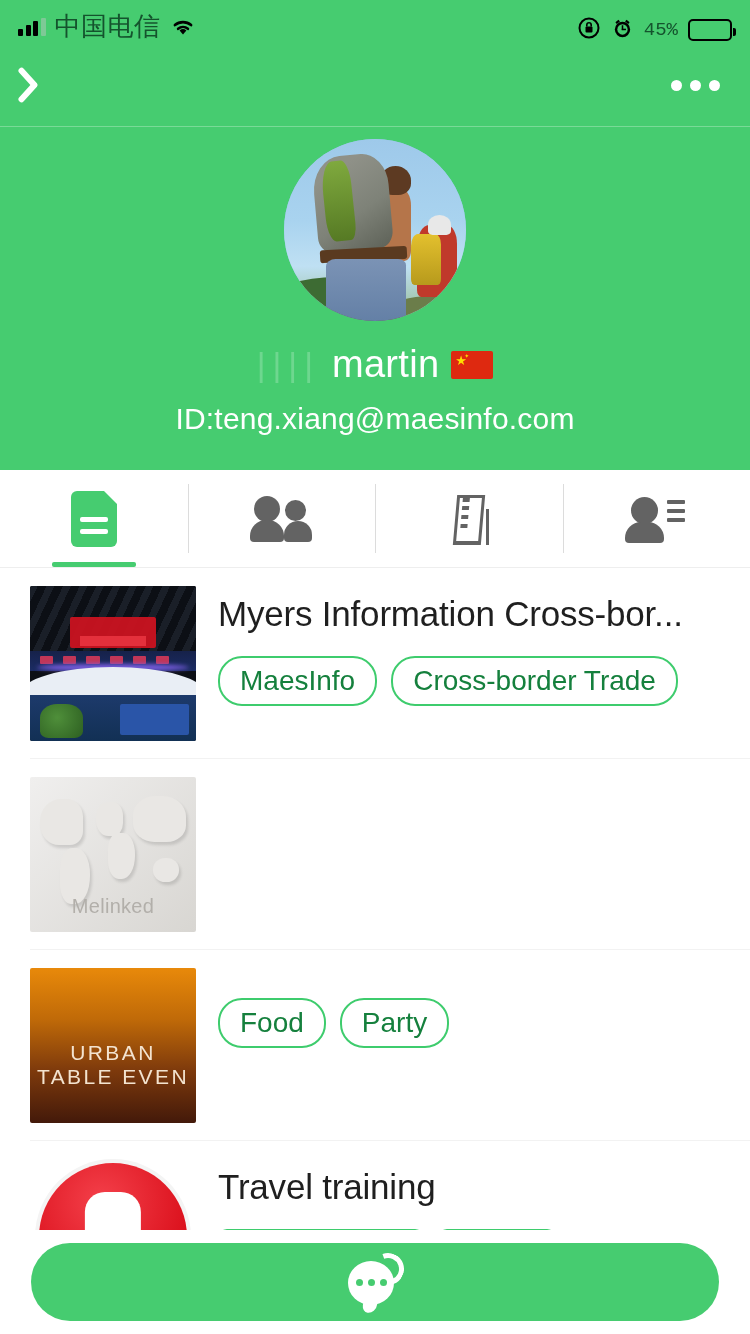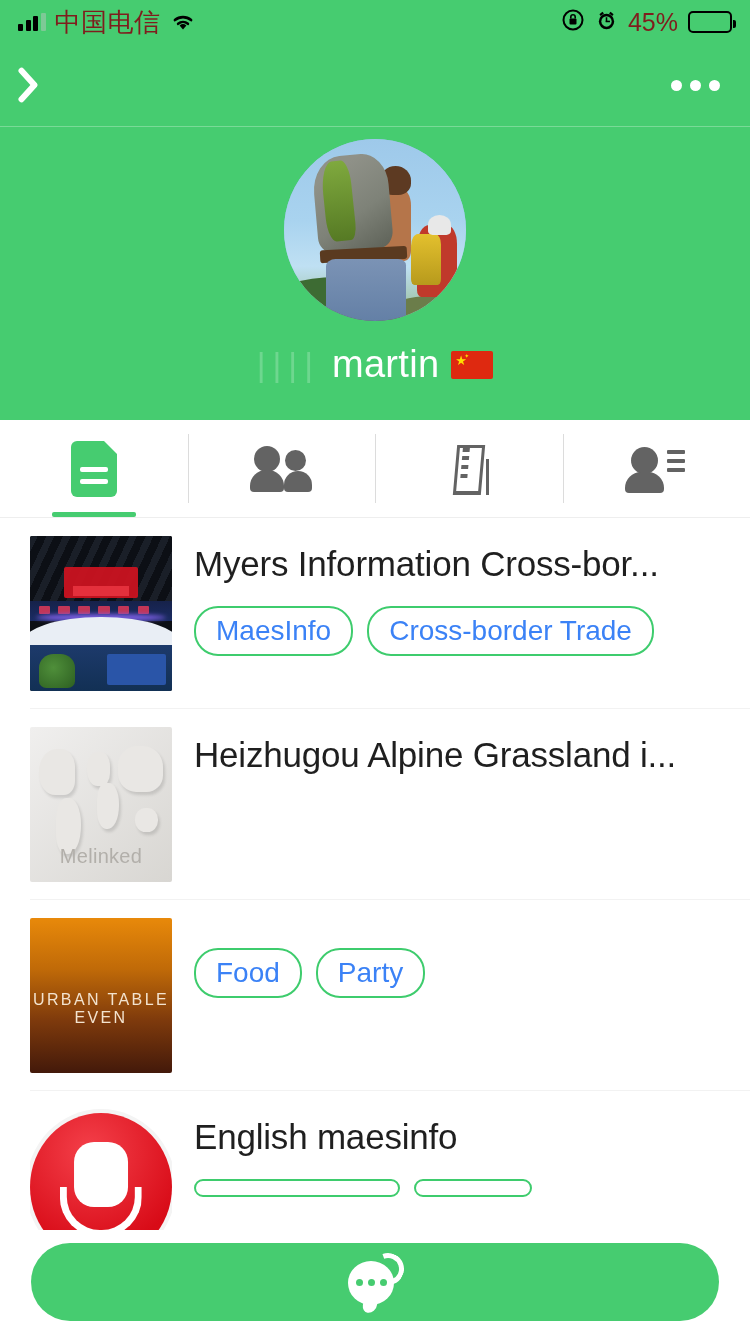--- a/index.html
+++ b/index.html
@@ -5,40 +5,40 @@
   * { margin:0; padding:0; box-sizing:border-box; }
   html,body { width:750px; height:1334px; overflow:hidden; }
   body {
     font-family:"Liberation Sans","DejaVu Sans",sans-serif;
     background:#ffffff;
     position:relative;
   }
 
   
   .statusbar {
-    height:44px; background:#46CC70; color:#7f1d1d;
-    display:flex; align-items:center; padding:0 18px;
+    height:44px; background:#46CC70; color:#14532d;
+    display:flex; align-items:flex-end; padding:0 18px;
     position:relative;
   }
   .sb-left { display:flex; align-items:center; gap:9px; }
   .signal { display:flex; align-items:flex-end; gap:2.5px; height:18px; }
   .signal i { display:block; width:5px; background:#000; border-radius:1px; }
   .signal i:nth-child(1){ height:7px; }
   .signal i:nth-child(2){ height:11px; }
   .signal i:nth-child(3){ height:15px; }
   .signal i:nth-child(4){ height:18px; background:#7ec996; }
   .carrier { font-size:26px; letter-spacing:.5px; font-weight:400; }
   .wifi { width:26px; height:20px; position:relative; }
   .sb-center {
     position:absolute; left:0; right:0; text-align:center;
     font-size:27px; font-weight:600; letter-spacing:.3px;
     pointer-events:none;
   }
   .sb-right { margin-left:auto; display:flex; align-items:center; gap:10px; z-index:2;}
-  .batt-pct { font-size:25px; font-weight:400; }
+  .batt-pct { font-size:19px; font-weight:400;font-family:Liberation Mono, monospace; }
   .battery { width:44px; height:22px; border:2.5px solid #000; border-radius:5px; position:relative; padding:2px; }
   .battery::after { content:""; position:absolute; right:-6px; top:7px; width:3px; height:8px; background:#000; border-radius:0 2px 2px 0; }
   .battery .fill { height:100%; background:#000; border-radius:2px; }
 
   
   .navbar {
     height:83px; background:#46CC70;
     display:flex; align-items:center; justify-content:space-between;
     padding:0 30px; border-bottom:1px solid rgba(255,255,255,.28);
   }
@@ -110,30 +110,30 @@
   .ic-plist { width:62px; height:48px; position:relative; }
   .ic-plist .h { position:absolute; left:6px; top:2px; width:27px; height:27px; border-radius:50%; background:#636363; }
   .ic-plist .b { position:absolute; left:0; top:27px; width:39px; height:21px; border-radius:16px 16px 4px 4px; background:#636363; }
   .ic-plist .ln { position:absolute; right:2px; width:18px; height:4px; background:#636363; border-radius:1px; }
   .ic-plist .ln:nth-of-type(1){ top:5px; } .ic-plist .ln:nth-of-type(2){ top:14px; } .ic-plist .ln:nth-of-type(3){ top:23px; }
 
   
   .list { background:#fff; }
   .row { display:flex; padding:18px 0 18px 30px; position:relative; cursor:pointer; }
   .row::after { content:""; position:absolute; left:30px; right:0; bottom:0; height:1px; background:#f2f2f2; }
-  .thumb { width:142px; height:155px; flex:none; overflow:hidden; position:relative; border-radius:2px; }
+  .thumb { width:166px; height:155px; flex:none; overflow:hidden; position:relative; border-radius:2px; }
   .row-body { padding-left:22px; padding-top:8px; flex:1; min-width:0; }
   .row-title {
     font-size:35px; color:#1f1f1f; font-weight:400;
     white-space:nowrap; overflow:hidden; text-overflow:ellipsis; letter-spacing:-.2px;
   }
   .tagrow { margin-top:22px; display:flex; gap:14px; flex-wrap:nowrap; }
   .tag {
     border:2px solid #3ecc6d; border-radius:24px;
-    padding:7px 20px; font-size:28px; color:#3b82f6;
+    padding:7px 20px; font-size:28px; color:#15803d;
     white-space:nowrap; background:#fff;
   }
 
   
   .th-expo { background:#0d1016; position:absolute; inset:0; }
   .th-expo .ceil { position:absolute; inset:0 0 56% 0; background:repeating-linear-gradient(115deg,#1a1f28 0 7px,#0c0f15 7px 15px); }
   .th-expo .sign { position:absolute; left:24%; top:20%; width:52%; height:20%; background:#cf1220; border-radius:2px; opacity:.93; }
   .th-expo .sign2 { position:absolute; left:30%; top:32%; width:40%; height:7%; background:#e4303c; }
   .th-expo .band { position:absolute; left:0; right:0; top:42%; height:13%; background:linear-gradient(#16224a,#1b2c63); }
   .th-expo .band i { position:absolute; top:22%; height:44%; width:8%; background:#e03a58; opacity:.85; border-radius:1px;}
@@ -149,21 +149,21 @@
   .th-map .c1 { left:6%;  top:14%; width:26%; height:30%; border-radius:48% 38% 30% 44%; }
   .th-map .c2 { left:18%; top:46%; width:18%; height:36%; border-radius:40% 46% 50% 36%; }
   .th-map .c3 { left:40%; top:16%; width:16%; height:22%; border-radius:44% 40% 38% 46%; }
   .th-map .c4 { left:47%; top:36%; width:16%; height:30%; border-radius:36% 44% 50% 40%; }
   .th-map .c5 { left:62%; top:12%; width:32%; height:30%; border-radius:42% 44% 36% 40%; }
   .th-map .c6 { left:74%; top:52%; width:16%; height:16%; border-radius:46%; }
   .th-map .wm { position:absolute; left:0; right:0; bottom:9%; text-align:center; color:#b2afaa; font-size:20px; letter-spacing:.3px; }
 
   
   .th-urban { position:absolute; inset:0; background:linear-gradient(#E8890A 0%,#C06A08 33%,#7E3A0C 66%,#43190A 100%); }
-  .th-urban span { position:absolute; left:0; right:0; top:47%; text-align:center; color:#f3e3cf; font-size:16px; letter-spacing:2.4px; }
+  .th-urban span { position:absolute; left:0; right:0; top:47%; text-align:center; color:#f3e3cf; font-size:21px; letter-spacing:2.4px; }
 
   
   .th-mic { position:absolute; inset:0; background:#fff; display:flex; align-items:center; justify-content:center; }
   .th-mic .circ { width:148px; height:148px; border-radius:50%; background:radial-gradient(circle at 42% 26%,#f4404a,#d80b17 72%); box-shadow:0 0 0 4px #f4f4f4; position:relative; }
   .th-mic .cap { position:absolute; left:50%; top:20%; transform:translateX(-50%); width:38%; height:44%; background:#fff; border-radius:20px; }
   .th-mic .arcm { position:absolute; left:50%; top:50%; transform:translateX(-50%); width:58%; height:34%; border:7px solid #fff; border-top:none; border-radius:0 0 40px 40px; }
   .th-mic .stem { position:absolute; left:50%; bottom:4%; transform:translateX(-50%); width:7%; height:16%; background:#fff; }
 
   
   .fab-wrap { position:absolute; left:0; right:0; bottom:0; height:104px; background:#fff; display:flex; align-items:center; justify-content:center; }
@@ -247,20 +247,21 @@
       <span class="av-p2h"></span>
   </div>
   <div class="uname">
     <span class="uname-pre">||||</span>
     <span class="uname-txt">martin</span>
     <span class="flag-box">
       <span class="st">★</span>
         <span class="st2">✦</span>
     </span>
   </div>
+  <div class="uid">ID:teng.xiang@maesinfo.com</div>
 </div>
 
 <div class="tabs">
   <div class="tab active">
     <span class="ic-doc">
         <span class="l1"></span>
         <span class="l2"></span>
       </span>
     <span class="underline"></span>
   </div>
@@ -335,21 +336,20 @@
         <i class="cont c1"></i>
           <i class="cont c2"></i>
           <i class="cont c3"></i>
         <i class="cont c4"></i>
           <i class="cont c5"></i>
           <i class="cont c6"></i>
         <span class="wm">Melinked</span>
       </span>
     </div>
     <div class="row-body">
-      <div class="row-title">Heizhugou Alpine Grassland i...</div>
     </div>
   </div>
 
   <div class="row">
     <div class="thumb">
       <span class="th-urban">
         <span>URBAN TABLE EVEN</span>
       </span>
     </div>
     <div class="row-body">
@@ -364,21 +364,21 @@
     <div class="thumb">
       <span class="th-mic">
         <span class="circ">
             <span class="cap"></span>
             <span class="arcm"></span>
             <span class="stem"></span>
           </span>
       </span>
     </div>
     <div class="row-body">
-      <div class="row-title">English maesinfo</div>
+      <div class="row-title">Travel training</div>
       <div class="tagrow">
         <span class="tag" style="min-width:206px"></span>
         <span class="tag" style="min-width:118px"></span>
       </div>
     </div>
   </div>
 
 </div>
 
 <div class="fab-wrap">

